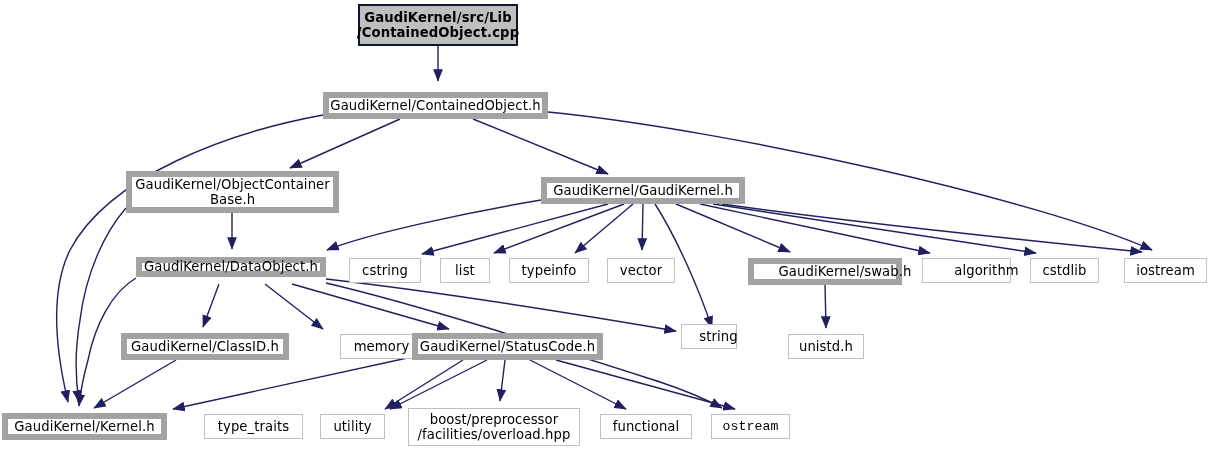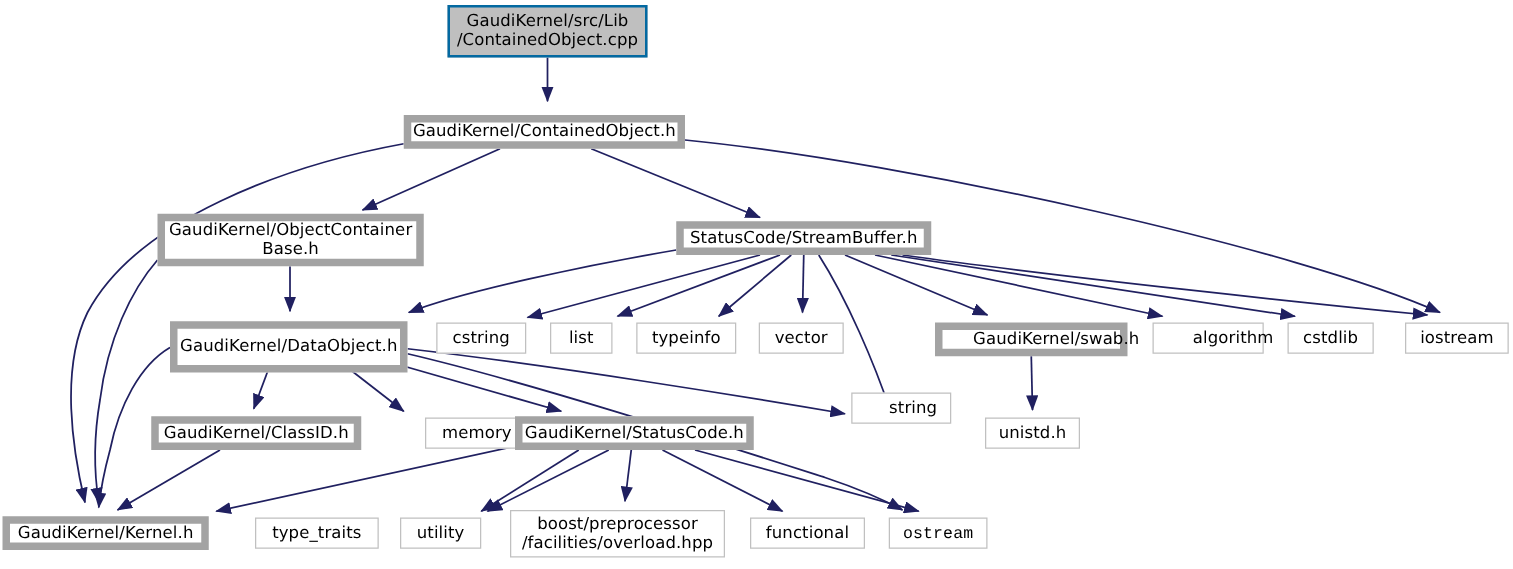--- a/index.html
+++ b/index.html
@@ -35,22 +35,23 @@
     font-size: 13.2px;
     line-height: 15.5px;
     letter-spacing: 0.1px;
     white-space: pre-line;
     z-index: 5;
   }
   .node-box.kind-header {
     border: 6px solid #a3a3a3;
   }
   .node-box.kind-root {
-    border: 2px solid #0369a1;
+    border: 2px solid #0f172a;
     background: #bfbfbf;
+    font-weight: bold;
   }
   .node-label {
     display: block;
     padding: 0 5px;
   }
 </style>
 </head>
 <body>
 
 <div id="graph-root">
@@ -95,34 +96,34 @@
         <path d="M 556,360 L 735,409" fill="none" stroke="#202060" stroke-width="1.4" marker-end="url(#arrowhead)"></path>
       </g>
   </svg>
 
   <div id="node-layer">
       <div class="node-box kind-root" style="left: 358px; top: 4px; width: 160px; height: 42px;"><span class="node-label">GaudiKernel/src/Lib
 /ContainedObject.cpp</span></div>
       <div class="node-box kind-header" style="left: 323px; top: 92px; width: 225px; height: 27px;"><span class="node-label">GaudiKernel/ContainedObject.h</span></div>
       <div class="node-box kind-header" style="left: 126px; top: 171px; width: 213px; height: 42px;"><span class="node-label">GaudiKernel/ObjectContainer
 Base.h</span></div>
-      <div class="node-box kind-header" style="left: 541px; top: 177px; width: 204px; height: 27px;"><span class="node-label">StatusCode/StreamBuffer.h</span></div>
-      <div class="node-box kind-header" style="left: 136px; top: 257px; width: 190px; height: 41px;"><span class="node-label">GaudiKernel/DataObject.h</span></div>
+      <div class="node-box kind-header" style="left: 541px; top: 177px; width: 204px; height: 27px;"><span class="node-label">GaudiKernel/GaudiKernel.h</span></div>
+      <div class="node-box kind-header" style="left: 136px; top: 257px; width: 190px; height: 20px;"><span class="node-label">GaudiKernel/DataObject.h</span></div>
       <div class="node-box kind-system" style="left: 349px; top: 258px; width: 72px; height: 25px;"><span class="node-label">cstring</span></div>
       <div class="node-box kind-system" style="left: 440px; top: 258px; width: 50px; height: 25px;"><span class="node-label">list</span></div>
       <div class="node-box kind-system" style="left: 509px; top: 258px; width: 80px; height: 25px;"><span class="node-label">typeinfo</span></div>
       <div class="node-box kind-system" style="left: 607px; top: 258px; width: 68px; height: 25px;"><span class="node-label">vector</span></div>
       <div class="node-box kind-header" style="left: 748px; top: 258px; width: 154px; height: 27px; padding-left: 40px;"><span class="node-label">GaudiKernel/swab.h</span></div>
       <div class="node-box kind-system" style="left: 922px; top: 258px; width: 89px; height: 25px; padding-left: 40px;"><span class="node-label">algorithm</span></div>
       <div class="node-box kind-system" style="left: 1030px; top: 258px; width: 69px; height: 25px;"><span class="node-label">cstdlib</span></div>
       <div class="node-box kind-system" style="left: 1124px; top: 258px; width: 83px; height: 25px;"><span class="node-label">iostream</span></div>
       <div class="node-box kind-header" style="left: 121px; top: 333px; width: 168px; height: 27px;"><span class="node-label">GaudiKernel/ClassID.h</span></div>
       <div class="node-box kind-system" style="left: 311px; top: 334px; width: 83px; height: 25px; margin-left: 29px;"><span class="node-label">memory</span></div>
       <div class="node-box kind-header" style="left: 412px; top: 333px; width: 191px; height: 27px;"><span class="node-label">GaudiKernel/StatusCode.h</span></div>
-      <div class="node-box kind-system" style="left: 681px; top: 314px; width: 80px; height: 25px; padding-left: 19px;"><span class="node-label">string</span></div>
+      <div class="node-box kind-system" style="left: 681px; top: 324px; width: 56px; height: 25px; padding-left: 19px;"><span class="node-label">string</span></div>
       <div class="node-box kind-system" style="left: 788px; top: 334px; width: 76px; height: 25px;"><span class="node-label">unistd.h</span></div>
       <div class="node-box kind-header" style="left: 2px; top: 413px; width: 165px; height: 27px;"><span class="node-label">GaudiKernel/Kernel.h</span></div>
       <div class="node-box kind-system" style="left: 204px; top: 414px; width: 99px; height: 25px;"><span class="node-label">type_traits</span></div>
       <div class="node-box kind-system" style="left: 320px; top: 414px; width: 65px; height: 25px;"><span class="node-label">utility</span></div>
       <div class="node-box kind-system" style="left: 408px; top: 408px; width: 172px; height: 38px; align-items: center;"><span class="node-label">boost/preprocessor
 /facilities/overload.hpp</span></div>
       <div class="node-box kind-system" style="left: 600px; top: 414px; width: 92px; height: 25px;"><span class="node-label">functional</span></div>
       <div class="node-box kind-system" style="left: 711px; top: 414px; width: 79px; height: 25px; font-family: Liberation Mono, monospace;"><span class="node-label">ostream</span></div>
     </div>
 

